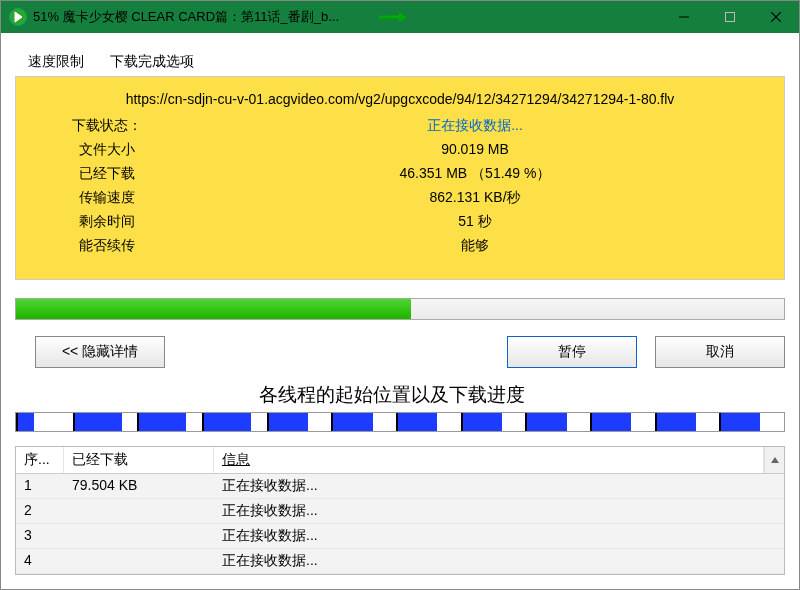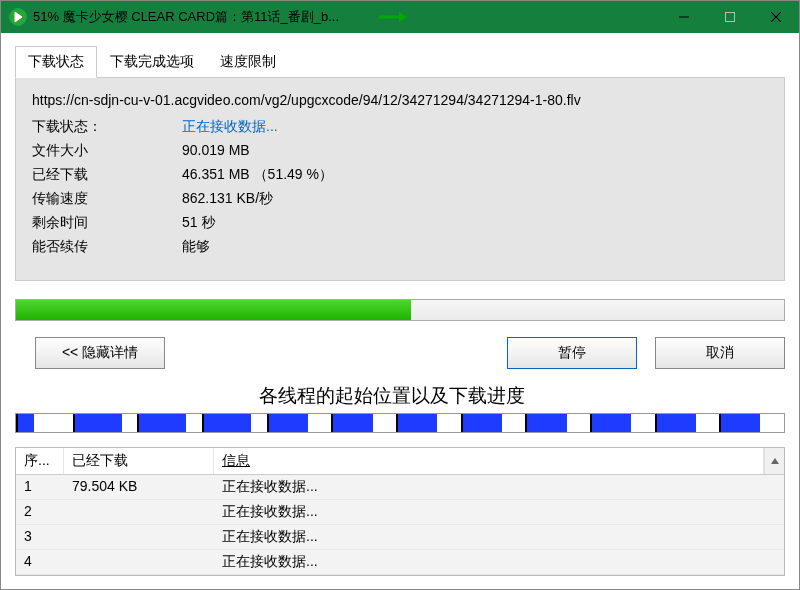--- a/index.html
+++ b/index.html
@@ -8,21 +8,21 @@
   .titlebar .idm-logo { width: 18px; height: 18px; margin-right: 6px; }
   .titlebar .title-text { font-size: 13px; flex: 0 1 auto; white-space: nowrap; overflow: hidden; text-overflow: ellipsis; max-width: 470px; }
   .titlebar .arrow { margin-left: 40px; }
   .titlebar .spacer { flex: 1; }
   .winbtn { width: 46px; height: 32px; display: flex; align-items: center; justify-content: center; font-size: 14px; color: #333; cursor: pointer; }
   .winbtn.max { color: #bbb; }
   .content { padding: 12px 14px 0 14px; }
   .tabs { display: flex; border-bottom: 1px solid #ccc; }
   .tab { padding: 6px 12px; font-size: 14px; border: 1px solid transparent; border-bottom: none; cursor: pointer; position: relative; top: 1px; }
   .tab.active { border-color: #ccc; background: #fff; border-bottom: 1px solid #fff; }
-  .panel { border: 1px solid #ccc; border-top: none; padding: 14px 16px 18px 16px; font-size: 14px; background: #e5e5e5; }
+  .panel { border: 1px solid #ccc; border-top: none; padding: 14px 16px 18px 16px; font-size: 14px; background: #fde047; text-align: center; }
   .url { font-size: 14px; margin-bottom: 10px; color: #000; word-break: break-all; }
   .info-row { display: flex; margin-bottom: 6px; }
   .info-label { width: 150px; }
   .info-value { flex: 1; }
   .link-blue { color: #0066cc; }
   .progress-outer { margin: 18px 14px 0 14px; height: 22px; border: 1px solid #aaa; background: linear-gradient(#f6f6f6,#eaeaea); position: relative; overflow: hidden; }
   .progress-inner { height: 100%; background: linear-gradient(#4ed62f,#1fb300); }
   .buttons-row { display: flex; justify-content: space-between; align-items: center; margin: 16px 14px 14px 14px; padding-left: 20px; }
   .btn { border: 1px solid #888; background: linear-gradient(#fefefe,#e6e6e6); font-size: 14px; padding: 6px 0; width: 130px; cursor: pointer; text-align: center; }
   .btn.primary { border: 1px solid #0a64c2; }
@@ -74,23 +74,22 @@
   <div class="winbtn">
     <svg width="10" height="10">
         <line x1="0" y1="0" x2="10" y2="10" stroke="#000" stroke-width="1.2"></line>
         <line x1="10" y1="0" x2="0" y2="10" stroke="#000" stroke-width="1.2"></line>
       </svg>
   </div>
 </div>
 
 <div class="content">
   <div class="tabs">
-    <div class="tab active">下载状态</div>
+    <div class="tab">速度限制</div>
     <div class="tab">下载完成选项</div>
-    <div class="tab">速度限制</div>
   </div>
   <div class="panel">
     <div class="url">https://cn-sdjn-cu-v-01.acgvideo.com/vg2/upgcxcode/94/12/34271294/34271294-1-80.flv</div>
     <div class="info-row">
       <div class="info-label">下载状态：</div>
       <div class="info-value link-blue">正在接收数据...</div>
     </div>
     <div class="info-row">
       <div class="info-label">文件大小</div>
       <div class="info-value">90.019  MB</div>

